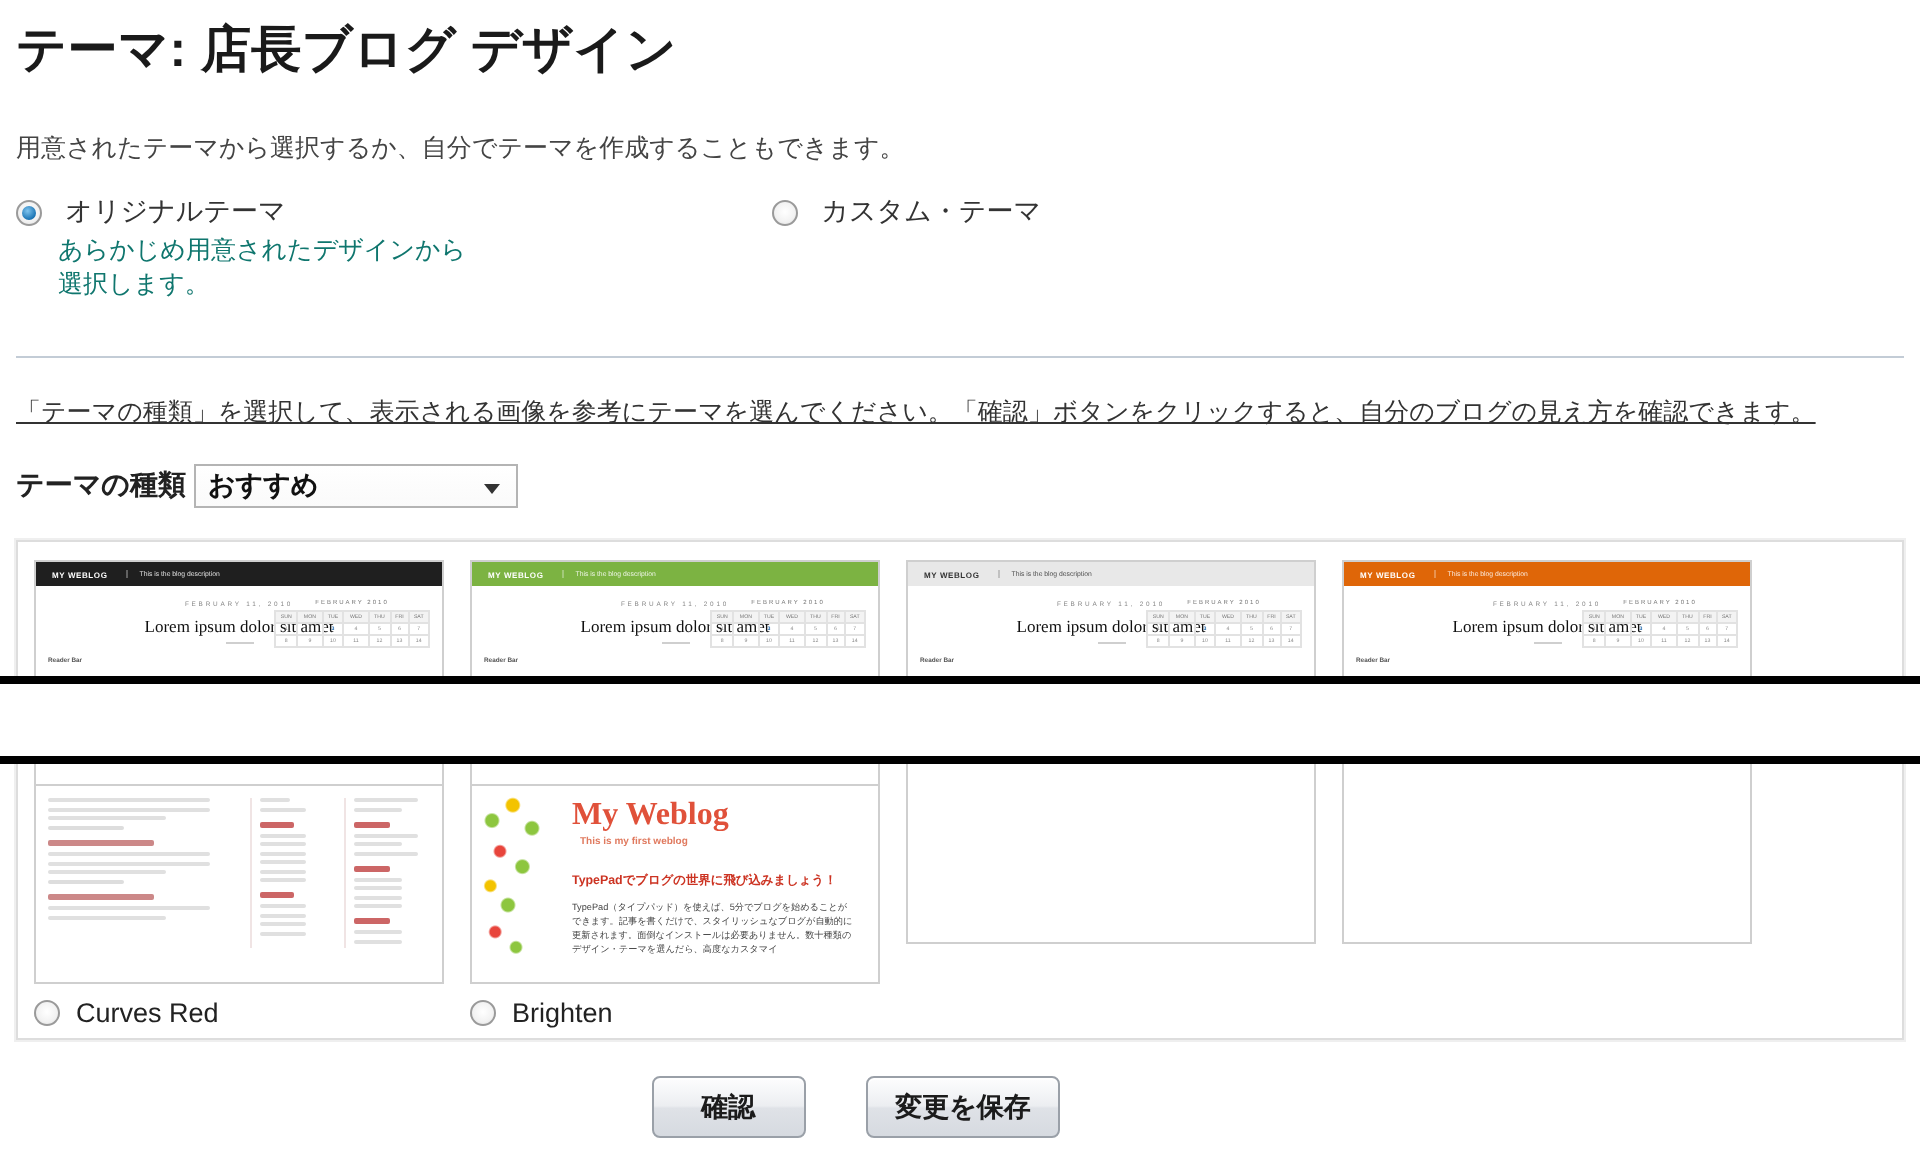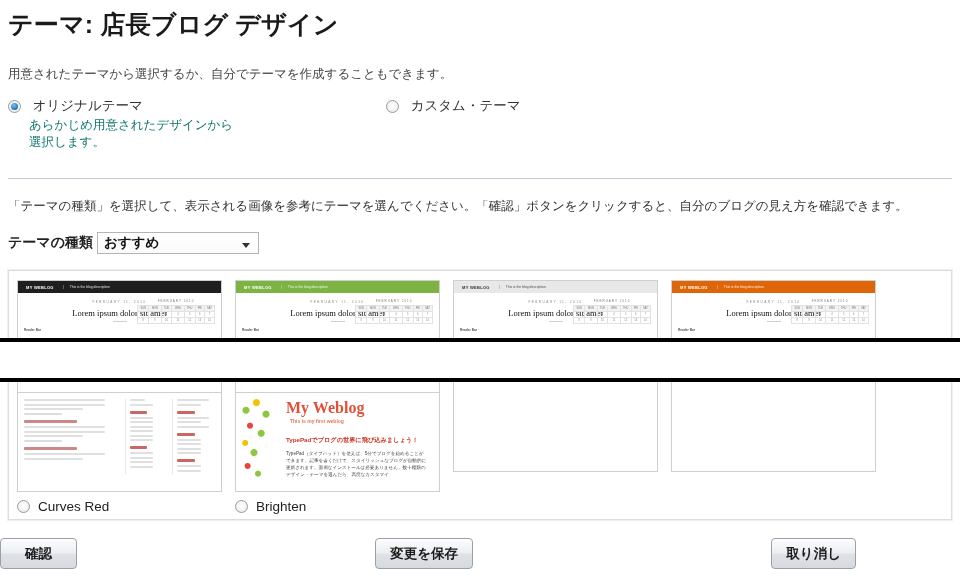--- a/index.html
+++ b/index.html
@@ -61,21 +61,21 @@
 
   
   .divider {
     position: absolute; left: 8px; right: 8px; top: 178px;
     height: 1px; background: #c3ccd6;
   }
 
   
   .instruction {
     position: absolute; left: 8px; top: 198px;
-    font-size: 12.5px; color: #333; white-space: nowrap;
+    font-size: 12.5px; color: #333; white-space: nowrap; text-decoration: underline;
   }
 
   
   .select-row { position: absolute; left: 8px; top: 232px; display: flex; align-items: center; }
   .select-label { font-size: 14px; font-weight: bold; color: #222; margin-right: 4px; }
   .select-box {
     position: relative;
     width: 162px; height: 22px;
     border: 1px solid #b4b4b4;
     background: linear-gradient(#ffffff, #fafafa);
@@ -179,21 +179,21 @@
   .theme-name {
     margin-left: 8px; font-size: 13.5px; color: #222;
   }
 
   
   .row2 { top: 112px !important; }
 
   
   .footer {
     position: absolute; left: 0; top: 538px; width: 856px;
-    display: flex; justify-content: space-between; gap: 18px;
+    display: flex; justify-content: center; gap: 30px;
   }
   .btn {
     min-width: 77px; height: 31px;
     border: 1px solid #9aa0a8;
     border-radius: 4px;
     background: linear-gradient(#fdfdfe 0%, #eceef1 48%, #dfe2e7 52%, #d6dae0 100%);
     box-shadow: inset 0 1px 0 #ffffff;
     font-size: 13.5px; font-weight: bold; color: #1b1b1b;
     display: flex; align-items: center; justify-content: center;
     padding: 0 14px;
@@ -537,16 +537,15 @@
       </div>
 
     </div>
   </div>
 
   <div class="occlusion"></div>
 
   <div class="footer">
     <div class="btn">確認</div>
     <div class="btn">変更を保存</div>
-    <div class="btn">取り消し</div>
   </div>
 
 </div>
 
 </body></html>

